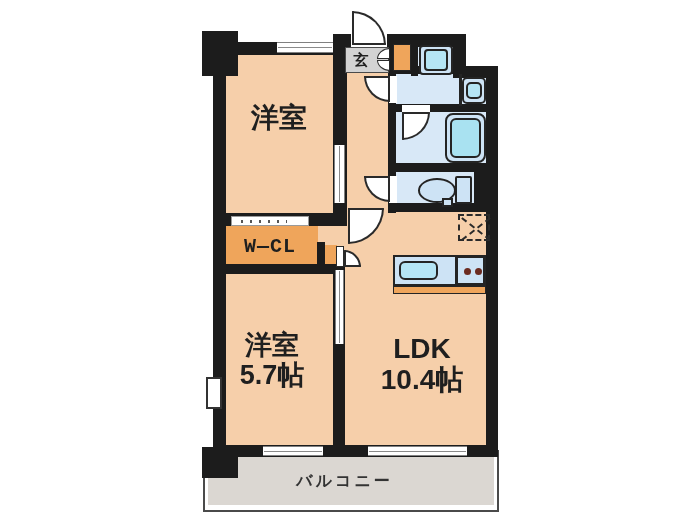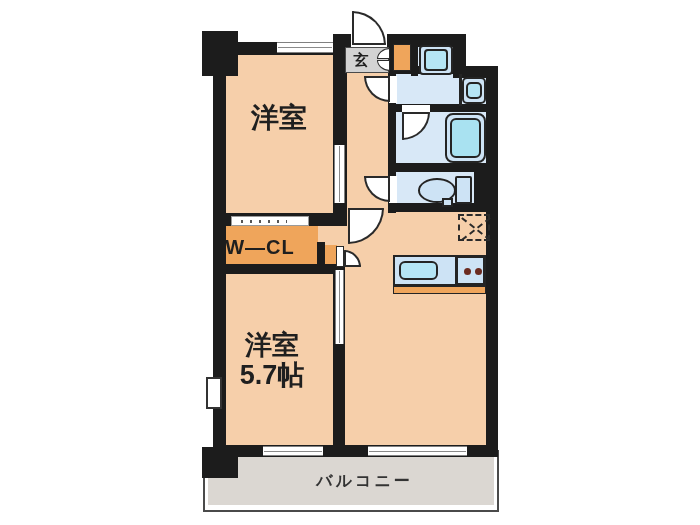--- a/index.html
+++ b/index.html
@@ -41,21 +41,21 @@
   <div class="abs floor-room" style="left:222px;top:272px;width:115px;height:175px;"></div>
   <div class="abs floor-closet" style="left:222px;top:226px;width:96px;height:42px;"></div>
   <div class="abs floor-closet" style="left:325px;top:245px;width:12px;height:23px;"></div>
   <div class="abs floor-wet" style="left:415px;top:42px;width:42px;height:36px;"></div>
   <div class="abs floor-wet" style="left:394px;top:74px;width:92px;height:32px;"></div>
   <div class="abs floor-wet" style="left:394px;top:112px;width:92px;height:51px;"></div>
   <div class="abs floor-wet" style="left:394px;top:172px;width:80px;height:31px;"></div>
 
   <div class="abs" style="left:203px;top:450px;width:296px;height:62px;border:2px solid #4a4a4a;background:#fff;"></div>
   <div class="abs" style="left:208px;top:450px;width:286px;height:55px;background:var(--balcony-gray,#dbd7d2);"></div>
-  <div class="abs lbl" style="left:292px;top:472px;width:145px;font-size:16px;letter-spacing:3px;color:#333;font-weight:600;">バルコニー</div>
+  <div class="abs lbl" style="left:272px;top:472px;width:145px;font-size:16px;letter-spacing:3px;color:#333;font-weight:600;">バルコニー</div>
 
   <div class="abs wall" style="left:202px;top:31px;width:36px;height:45px;"></div>
   <div class="abs wall" style="left:213px;top:42px;width:13px;height:410px;"></div>
   <div class="abs wall" style="left:222px;top:42px;width:125px;height:13px;"></div>
   <div class="abs wall" style="left:333px;top:34px;width:57px;height:13px;"></div>
   <div class="abs wall" style="left:390px;top:34px;width:76px;height:13px;"></div>
   <div class="abs wall" style="left:453px;top:34px;width:13px;height:44px;"></div>
   <div class="abs wall" style="left:460px;top:66px;width:38px;height:12px;"></div>
   <div class="abs wall" style="left:486px;top:66px;width:12px;height:391px;"></div>
   <div class="abs wall" style="left:222px;top:445px;width:276px;height:12px;"></div>
@@ -132,16 +132,20 @@
   <div class="abs pie" style="left:344px;top:250px;width:17px;height:17px;border-radius:0 100% 0 0;"></div>
   <div class="abs leaf" style="left:336px;top:246px;width:8px;height:21px;"></div>
 
   <div class="abs lbl" style="left:223px;top:102px;width:112px;font-size:28px;">
     <div>洋室</div>
   </div>
   <div class="abs lbl" style="left:216px;top:330px;width:112px;font-size:27px;">
     <div>洋室</div>
     <div>5.7帖</div>
   </div>
-  <div class="abs lbl" style="left:212px;top:236px;width:96px;font-size:20px;letter-spacing:1px;">W—CL</div>
+  <div class="abs lbl" style="left:352px;top:333px;width:140px;font-size:28px;">
+    <div>LDK</div>
+    <div>10.4帖</div>
+  </div>
+  <div class="abs lbl" style="left:222px;top:236px;width:96px;font-size:20px;letter-spacing:1px;font-family:Liberation Mono, monospace;">W—CL</div>
   <div class="abs lbl" style="left:348px;top:52px;width:26px;font-size:15px;">玄</div>
 
 </div>
 
 </body></html>

